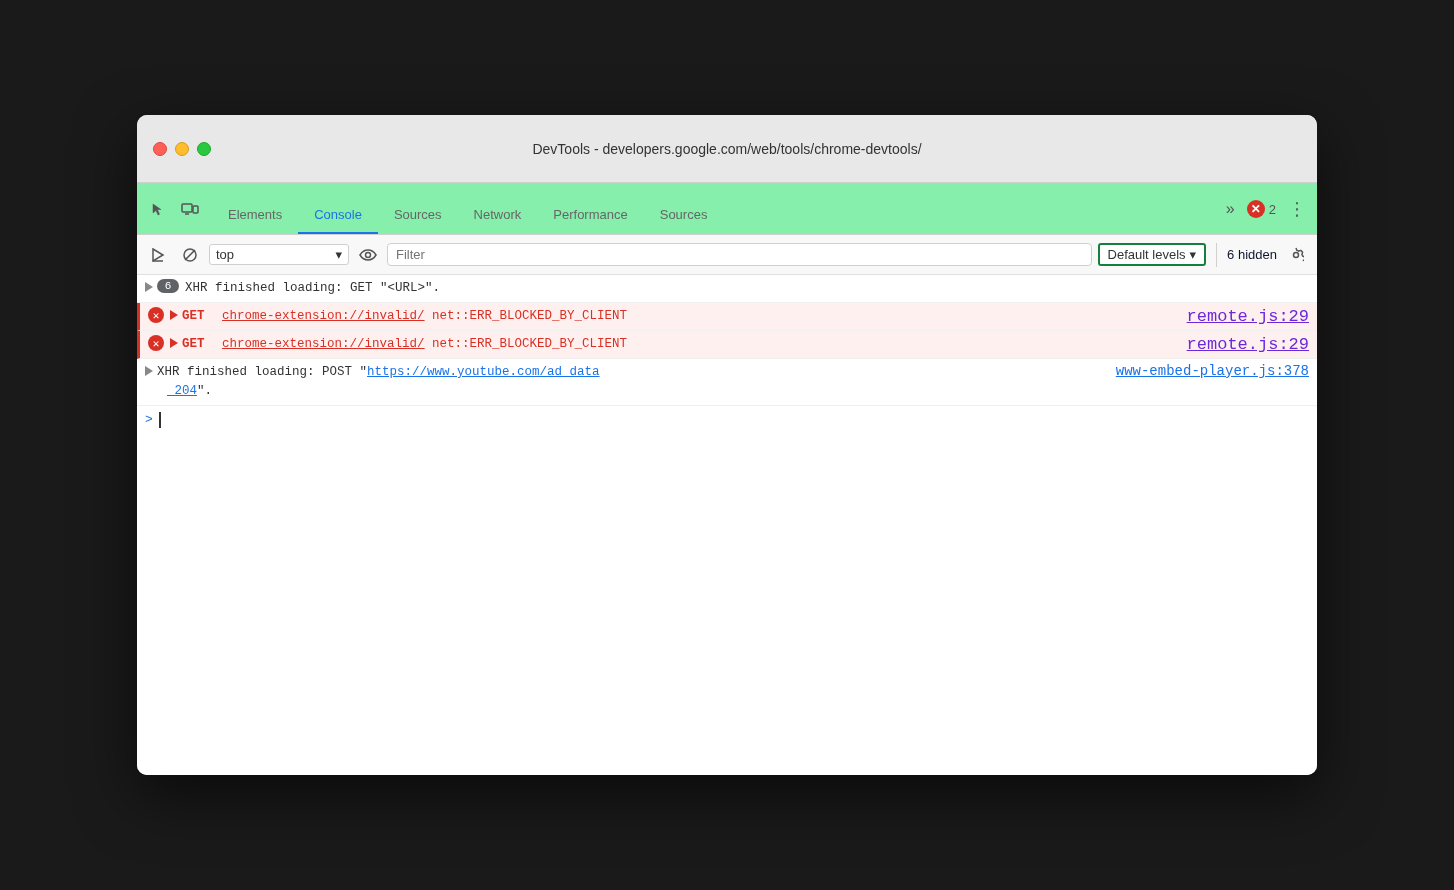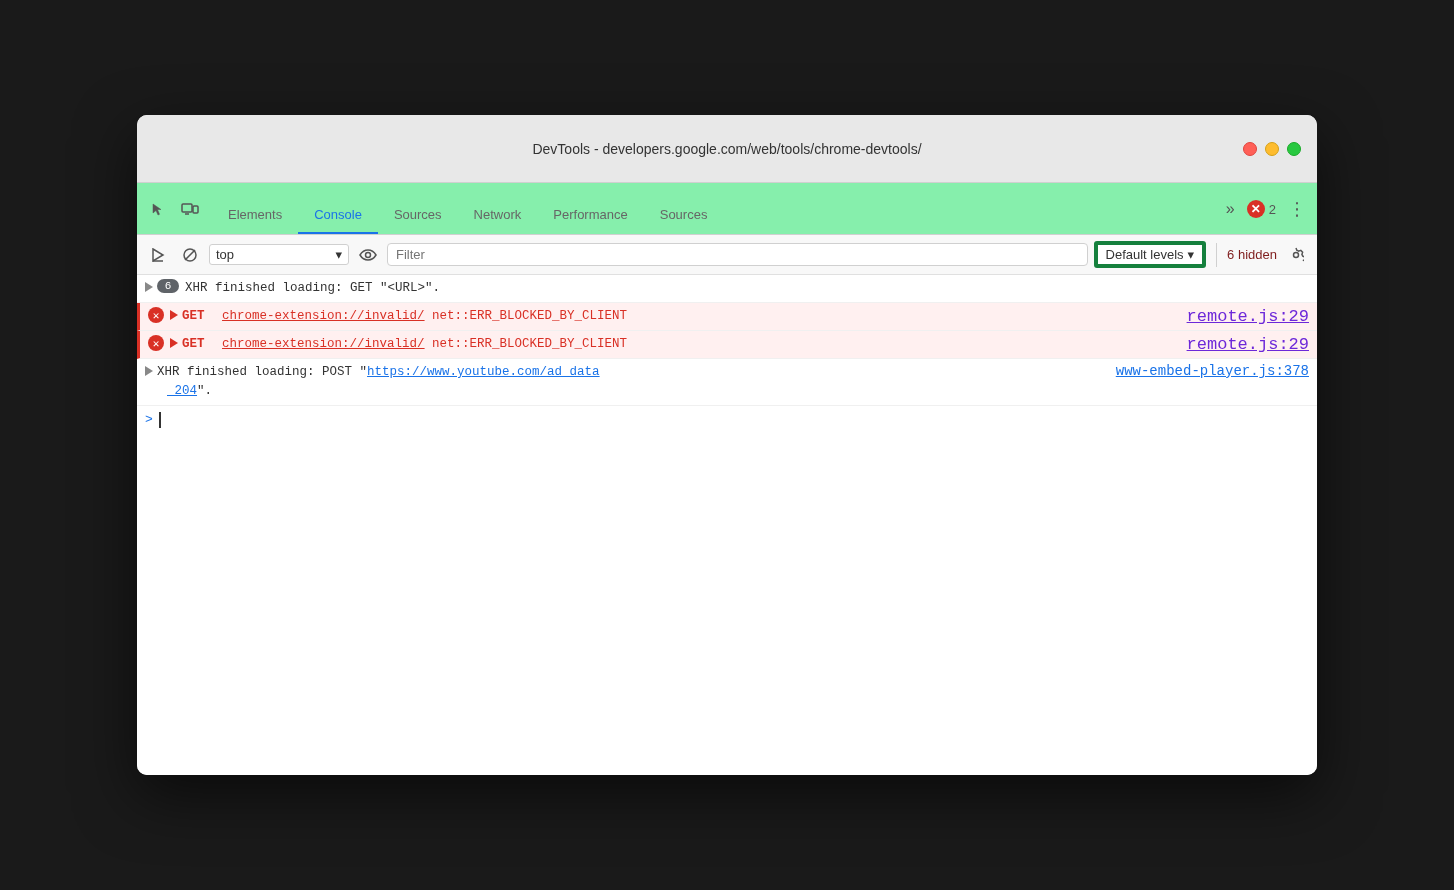--- a/index.html
+++ b/index.html
@@ -20,21 +20,20 @@
     }
     
     .title-bar {
       background: #e8e8e8;
       height: 68px;
       display: flex;
       align-items: center;
       padding: 0 16px;
       border-bottom: 1px solid #d0d0d0;
       position: relative;
-      justify-content: flex-end;
     }
     .traffic-lights {
       display: flex;
       gap: 8px;
       align-items: center;
     }
     .traffic-light {
       width: 14px;
       height: 14px;
       border-radius: 50%;
@@ -191,37 +190,37 @@
       padding: 3px 8px;
       font-size: 13px;
       color: #999;
       outline: none;
       background: white;
     }
     .levels-btn {
       display: flex;
       align-items: center;
       background: white;
-      border: 4px solid #15803d;
+      border: 2px solid #15803d;
       border-radius: 3px;
       padding: 2px 8px;
       cursor: pointer;
       gap: 4px;
       font-size: 13px;
       color: #333;
     }
     .divider-v {
       width: 1px;
       height: 24px;
       background: #d0d0d0;
       margin: 0 4px;
     }
     .hidden-count {
       font-size: 13px;
-      color: #7f1d1d;
+      color: #0f172a;
       white-space: nowrap;
     }
     .settings-btn {
       width: 26px;
       height: 26px;
       display: flex;
       align-items: center;
       justify-content: center;
       border-radius: 3px;
       cursor: pointer;

